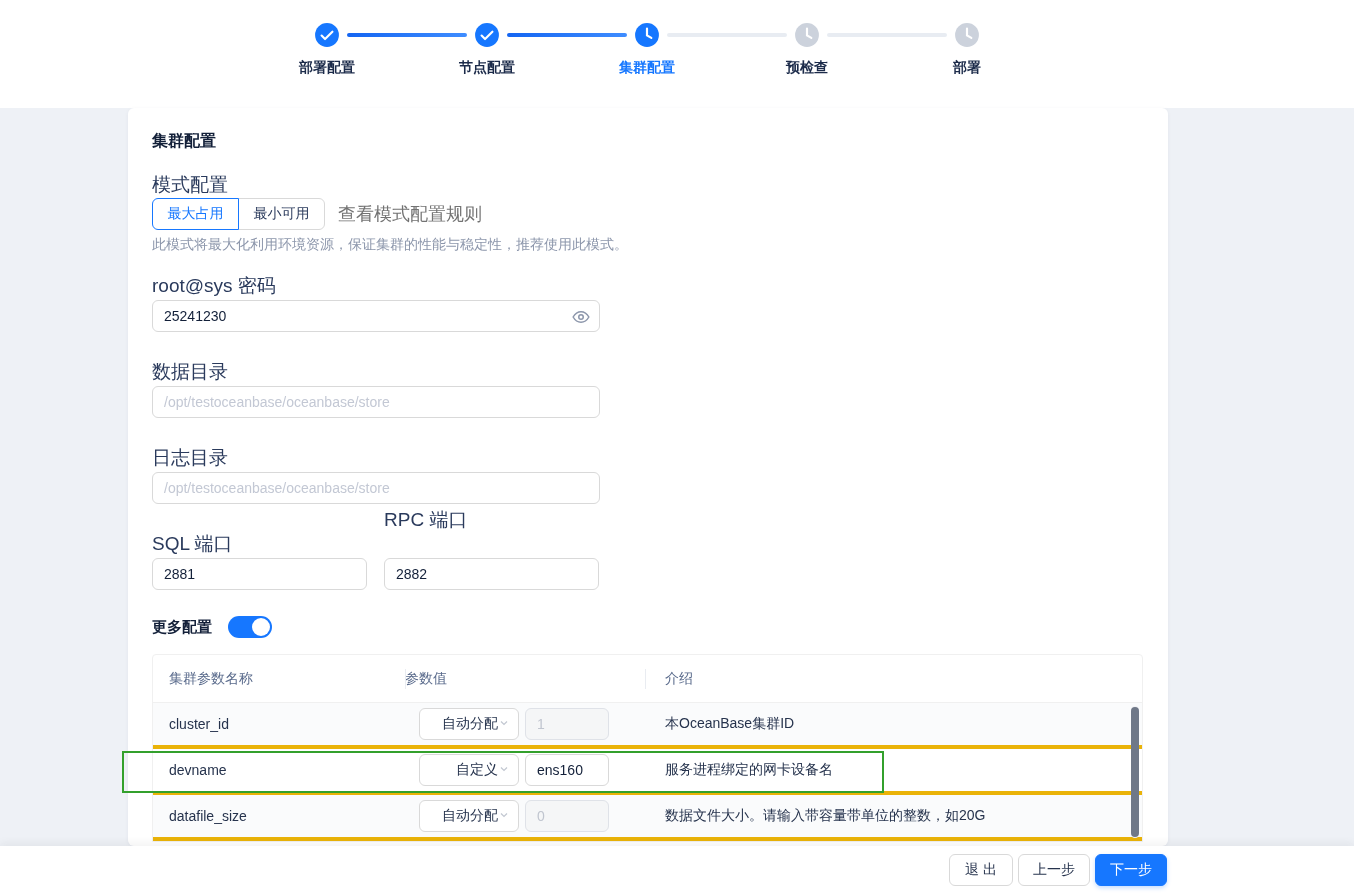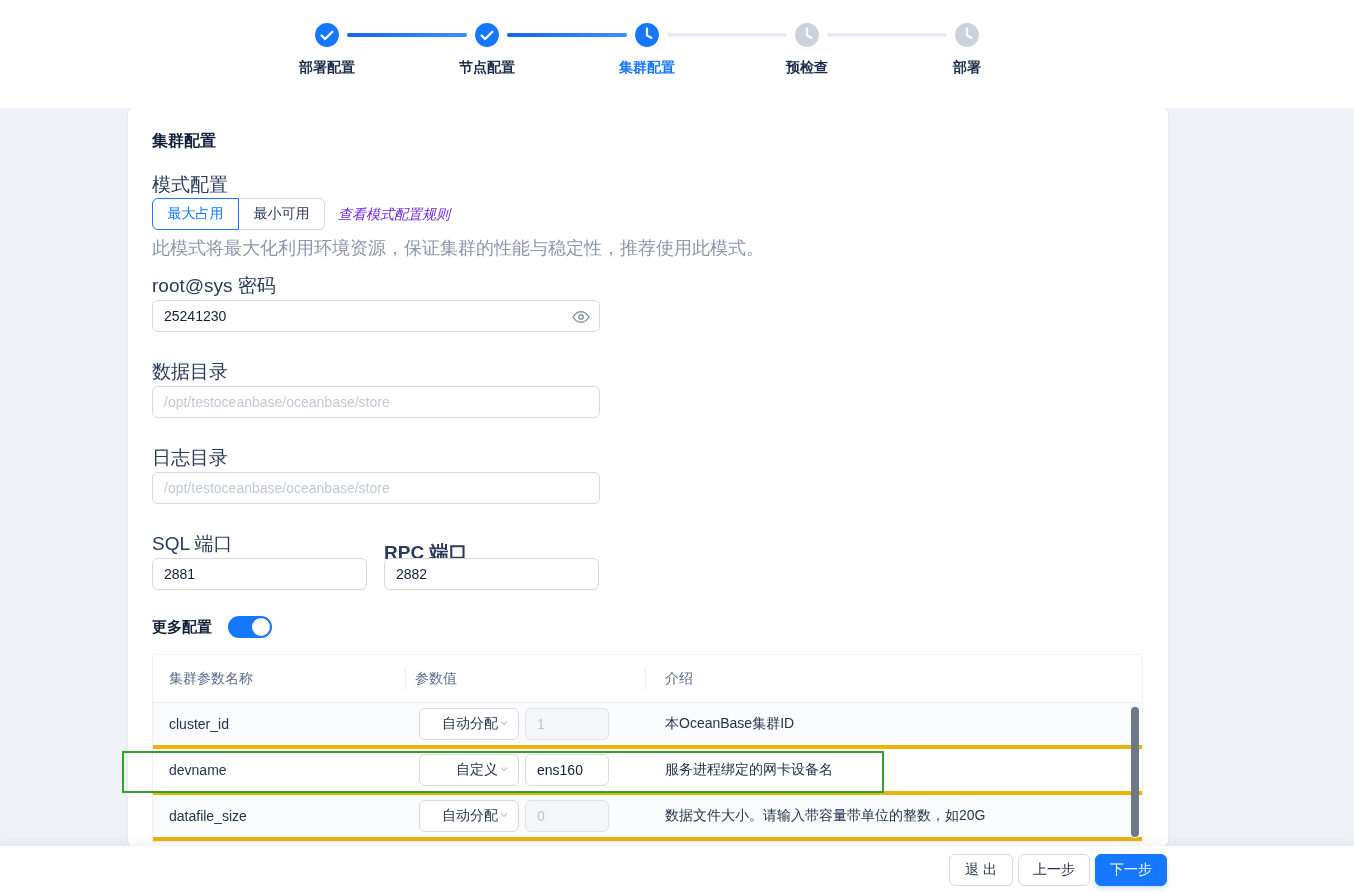--- a/index.html
+++ b/index.html
@@ -34,22 +34,22 @@
   
   .mode-group { position:absolute; left:24px; top:90px; display:flex; }
   .seg-btn {
     height:32px; width:87px; background:#fff; border:1px solid #d9d9d9;
     font-size:14px; color:#2a3a5c; display:flex; align-items:center; justify-content:center;
     cursor:pointer; font-family:inherit;
   }
   .seg-btn.first { border-radius:6px 0 0 6px; }
   .seg-btn.last { border-radius:0 6px 6px 0; margin-left:-1px; }
   .seg-btn.selected { border-color:#1677ff; color:#1677ff; position:relative; z-index:1; }
-  .mode-link { position:absolute; left:210px; top:90px; height:32px; line-height:32px; font-size:14px; color:#6d28d9; cursor:pointer;font-style:italic; }
-  .mode-desc { position:absolute; left:24px; top:128px; font-size:18px; color:#8c96ab; }
+  .mode-link { position:absolute; left:210px; top:90px; height:32px; line-height:32px; font-size:18px; color:#737373; cursor:pointer; }
+  .mode-desc { position:absolute; left:24px; top:128px; font-size:14px; color:#8c96ab; }
 
   
   .text-input {
     position:absolute; height:32px; border:1px solid #d9d9d9; border-radius:6px;
     padding:0 11px; font-size:14px; color:#132039; background:#fff; outline:none; font-family:inherit;
   }
   .text-input::placeholder { color:#c3c8d4; }
   .w-lg { width:448px; }
   .w-port { width:215px; }
   .eye-btn { position:absolute; left:444px; top:200px; width:18px; height:18px; cursor:pointer; z-index:2; }
@@ -58,21 +58,21 @@
   .more-row { position:absolute; left:24px; top:508px; display:flex; align-items:center; }
   .more-label { font-size:15px; font-weight:600; color:#132039; }
   .switch { position:relative; margin-left:16px; width:44px; height:22px; border-radius:11px; background:#1677ff; cursor:pointer; }
   .switch .knob { position:absolute; right:2px; top:2px; width:18px; height:18px; border-radius:50%; background:#fff; }
 
   
   .param-table { position:absolute; left:24px; top:546px; width:991px; height:188px; border:1px solid #f0f0f0; border-radius:4px 4px 0 0; background:#fff; }
   .thead { position:relative; display:flex; height:48px; border-bottom:1px solid #f0f0f0; color:#5a6b8c; font-size:14px; }
   .th { line-height:47px; }
   .th1 { width:252px; padding-left:16px; }
-  .th2 { width:240px; padding-left:10px; }
+  .th2 { width:240px; padding-left:0; }
   .th3 { flex:1; padding-left:20px; }
   .vline { position:absolute; top:14px; width:1px; height:20px; background:#e9ecf1; }
   .trow { display:flex; height:46px; align-items:center; border-bottom:4px solid #eab308; font-size:14px; color:#26334d; }
   .trow.alt { background:#fafbfc; }
   .td1 { width:252px; padding-left:16px; }
   .td2 { width:240px; padding-left:14px; display:flex; align-items:center; gap:6px; }
   .td3 { flex:1; padding-left:20px; }
   .sel {
     width:100px; height:32px; border:1px solid #d9d9d9; border-radius:6px; background:#fff;
     display:flex; align-items:center; justify-content:flex-end; padding:0 8px 0 12px; cursor:pointer;
@@ -183,21 +183,21 @@
       </svg>
   </span>
 
   <div class="field-label" style="left:24px; top:251px;text-align:center;">数据目录</div>
   <input class="text-input w-lg" style="left: 24px; top: 278px;" placeholder="/opt/testoceanbase/oceanbase/store">
 
   <div class="field-label" style="left:24px; top:337px;">日志目录</div>
   <input class="text-input w-lg" style="left: 24px; top: 364px;" placeholder="/opt/testoceanbase/oceanbase/store">
 
   <div class="field-label" style="left:24px; top:423px;">SQL 端口</div>
-  <div class="field-label" style="left:256px; top:432px;font-weight:bold;">RPC 端口</div>
+  <div class="field-label" style="left:256px; top:399px;">RPC 端口</div>
   <input class="text-input w-port" style="left: 24px; top: 450px;" value="2881">
   <input class="text-input w-port" style="left: 256px; top: 450px;" value="2882">
 
   <div class="more-row">
     <span class="more-label">更多配置</span>
     <span class="switch">
         <span class="knob"></span>
       </span>
   </div>
 

